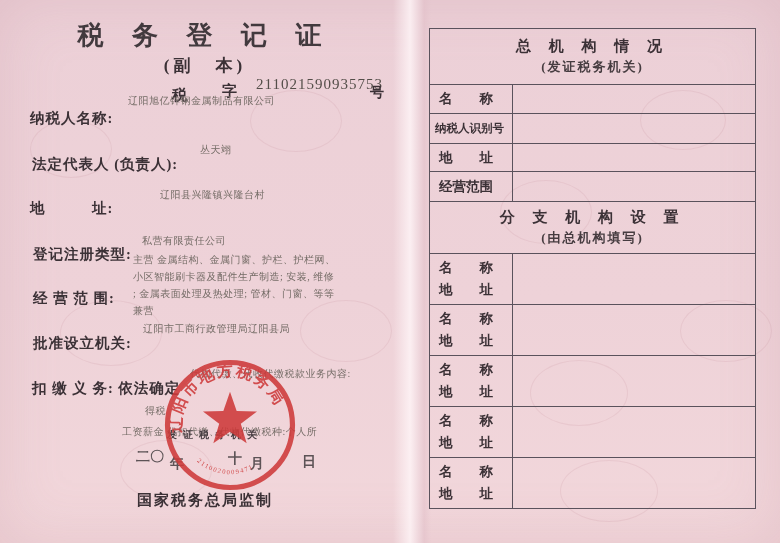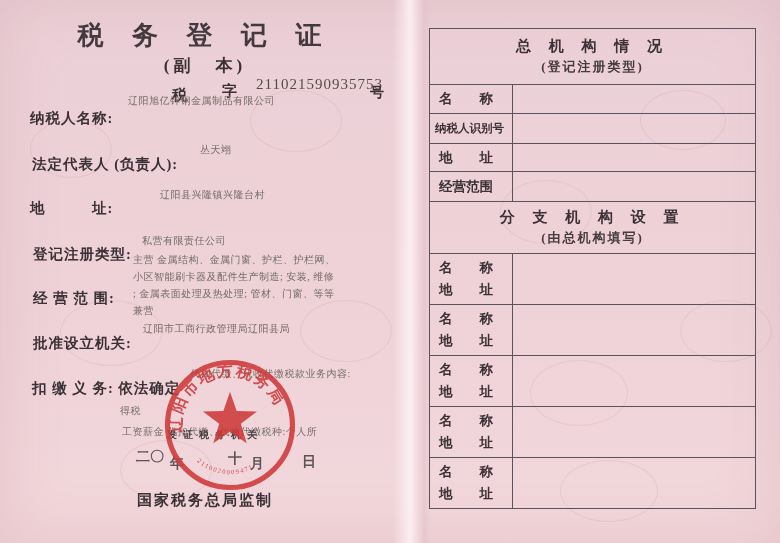--- a/index.html
+++ b/index.html
@@ -89,21 +89,21 @@
   <div class="t value" style="left:133px;top:287px;">; 金属表面处理及热处理; 管材、门窗、等等</div>
   <div class="t value" style="left:133px;top:304px;">兼营</div>
   <div class="t label" style="left:33px;top:289px;">经 营 范 围:</div>
 
   <div class="t value" style="left:143px;top:322px;">辽阳市工商行政管理局辽阳县局</div>
   <div class="t label" style="left:33px;top:334px;">批准设立机关:</div>
 
   <div class="t value" style="left:190px;top:367px;">代扣代缴、代收代缴税款业务内容:</div>
   <div class="t label" style="left:32px;top:379px;">扣 缴 义 务: 依法确定</div>
   <div class="t value" style="left:122px;top:390px;margin-top:35px;">工资薪金  代扣代缴、代收代缴税种:个人所</div>
-  <div class="t value" style="left:120px;top:404px;">得税</div>
+  <div class="t value" style="left:145px;top:404px;">得税</div>
 
   <div class="t issuer">发证税务机关</div>
 
   <div class="t dateline" style="left:130px;top:446px;width:210px;height:30px;">
     <span style="left:6px;top:2px;">二〇</span>
     <span style="left:40px;top:9px;">年</span>
     <span style="left:98px;top:4px;">十</span>
     <span style="left:120px;top:9px;">月</span>
     <span style="left:172px;top:7px;">日</span>
   </div>
@@ -122,21 +122,21 @@
     </text>
     <text font-size="7" fill="#ce3a3a" letter-spacing="1.5">
       <textPath href="#arcBottom" startOffset="16" id="seal-arc-code">2110020009471</textPath>
     </text>
   </svg>
 
   <div class="tbl">
     <div class="tr" style="height:55px;">
       <div class="th-cell">
         <div class="h-title">总 机 构 情 况</div>
-        <div class="h-sub">(登记注册类型)</div>
+        <div class="h-sub">(发证税务机关)</div>
       </div>
     </div>
     <div class="tr" style="height:29px;">
       <div class="lcell">名　　称</div>
       <div class="vcell"></div>
     </div>
     <div class="tr" style="height:30px;">
       <div class="lcell small">纳税人识别号</div>
       <div class="vcell"></div>
     </div>

